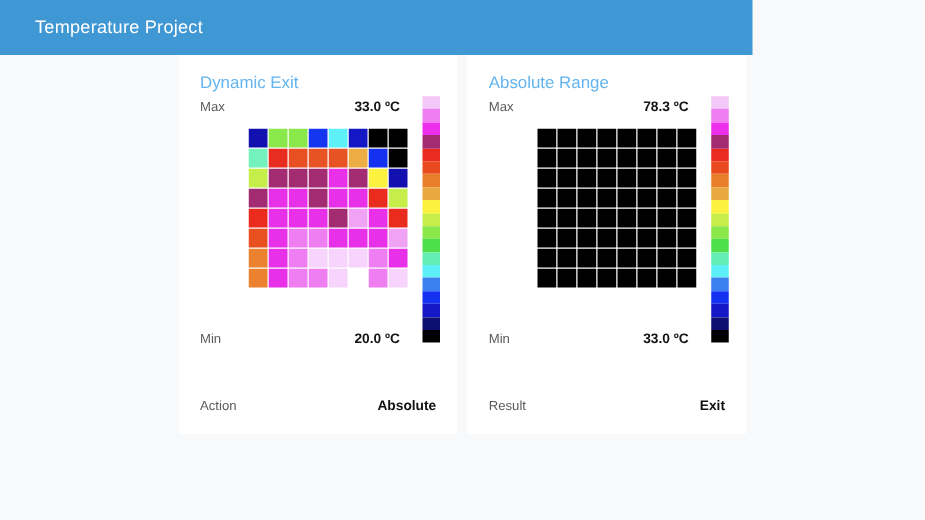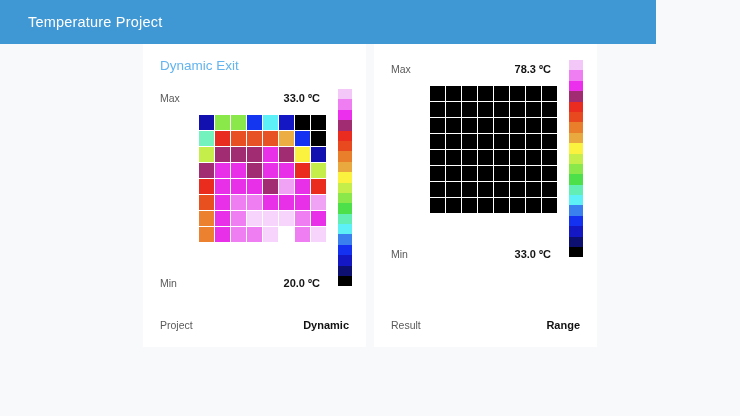--- a/index.html
+++ b/index.html
@@ -7,21 +7,21 @@
     width: 740px; height: 416px;
     background: #f8f9fa;
     font-family: "Liberation Sans", sans-serif;
     overflow: hidden;
   }
   #app { position: relative; width: 740px; height: 416px; background: #f8f9fa; }
 
   
   .appbar {
     position: absolute; left: 0; top: 0;
-    width: 656px; height: 44px;
+    width: 602px; height: 44px;
     background: #3f97d3;
     display: flex; align-items: center;
   }
   .appbar-title {
     color: #ffffff;
     font-size: 14.5px;
     font-weight: 400;
     letter-spacing: .2px;
     margin-left: 28px;
   }
@@ -44,21 +44,21 @@
     font-size: 13.5px;
     font-weight: 400;
     margin-top: 14px;
     margin-left: 3px;
   }
 
   
   .card-body {
     position: relative;
     flex: 1;
-    margin-top: 12px;
+    margin-top: 0;
   }
   .reading-row {
     position: absolute;
     left: 3px;
     width: 160px;
     display: flex; justify-content: space-between; align-items: baseline;
   }
   .reading-row.max { top: 7px; }
   .reading-row.min { top: 192px; }
   .reading-label {
@@ -206,26 +206,27 @@
             <div class="scale-seg" style="background: rgb(0, 0, 0);"></div>
           </div>
 
         <div class="reading-row min">
           <span class="reading-label">Min</span>
           <span class="reading-value">20.0 ºC</span>
         </div>
       </div>
 
       <div class="card-footer">
-        <span class="footer-label">Project</span>
-        <span class="footer-action">Dynamic</span>
+        <span class="footer-label">Action</span>
+        <span class="footer-action">Absolute</span>
       </div>
     </div>
 
     <div class="card">
+      <div class="card-title">Absolute Range</div>
       <div class="card-body">
 
         <div class="reading-row max">
           <span class="reading-label">Max</span>
           <span class="reading-value">78.3 ºC</span>
         </div>
 
         <div class="grid">
             <div class="cell" style="background: rgb(0, 0, 0);"></div>
             <div class="cell" style="background: rgb(0, 0, 0);"></div>
@@ -316,18 +317,18 @@
           </div>
 
         <div class="reading-row min">
           <span class="reading-label">Min</span>
           <span class="reading-value">33.0 ºC</span>
         </div>
       </div>
 
       <div class="card-footer">
         <span class="footer-label">Result</span>
-        <span class="footer-action">Range</span>
+        <span class="footer-action">Exit</span>
       </div>
     </div>
 
   </div>
 </div>
 
 </body></html>

